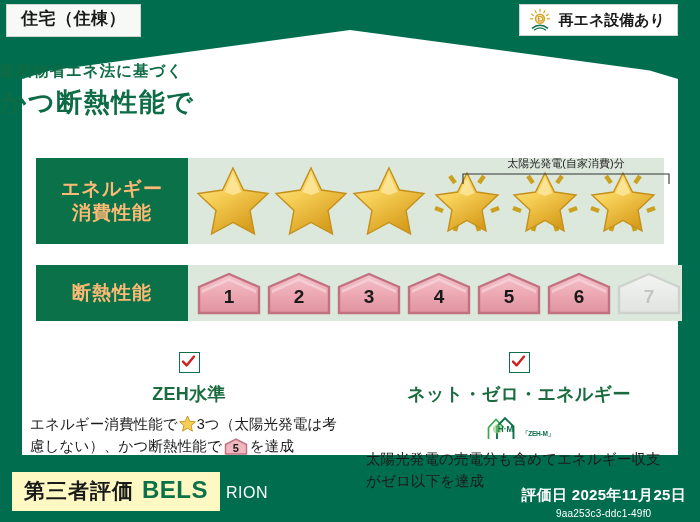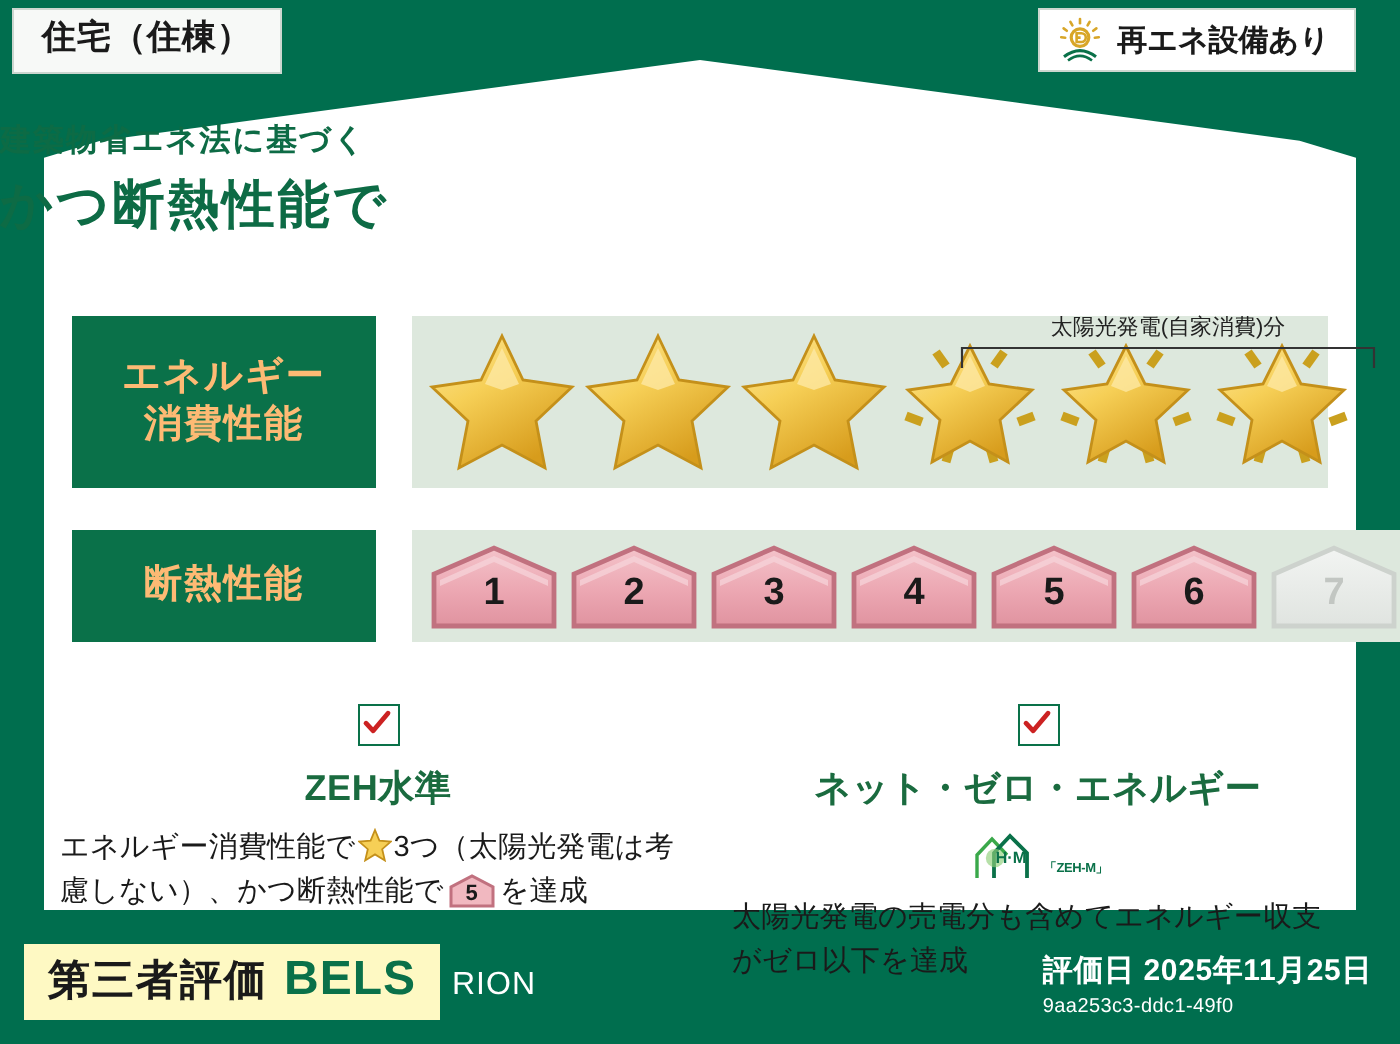--- a/index.html
+++ b/index.html
@@ -75,21 +75,21 @@
 
   .row-label{
     background:#0a7149;color:#fdba74;
     width:152px;flex:none;
     display:flex;flex-direction:column;align-items:center;justify-content:center;
     font-size:19px;font-weight:bold;letter-spacing:1px;line-height:1.28;
   }
   #row-insul .row-label{font-size:19px;}
   .row-body{
     flex:1;background:#dde8dd;position:relative;
-    display:flex;align-items:center;margin-left:18px;
+    display:flex;align-items:center;
   }
 
   
   #stars-wrap{
     position:absolute;left:0;top:0;width:100%;height:100%;
     display:flex;align-items:center;justify-content:flex-start;
     padding-left:6px;
   }
   .star-cell{width:78px;height:78px;position:relative;flex:none;}
   .star-cell svg{position:absolute;left:0;top:0;width:78px;height:78px;}
@@ -167,21 +167,21 @@
     padding:4px 12px 6px 12px;
     display:flex;align-items:baseline;gap:8px;
   }
   #bels-jp{font-size:21px;font-weight:bold;color:#1a1a1a;letter-spacing:1px;}
   #bels-en{font-size:24px;font-weight:bold;color:#0a7149;letter-spacing:0.5px;}
   #rion-text{
     position:absolute;left:226px;top:24px;
     font-size:16px;color:#ffffff;font-weight:normal;letter-spacing:0.5px;
   }
   #eval-block{
-    position:absolute;right:14px;top:16px;text-align:left;color:#ffffff;
+    position:absolute;right:14px;top:26px;text-align:center;color:#ffffff;
   }
   #eval-date{font-size:15px;font-weight:bold;letter-spacing:0.3px;}
   #eval-id{font-size:10px;margin-top:3px;letter-spacing:0.2px;}
 </style>
 </head>
 <body>
 
 <div id="label-root">
 
   <div id="inner-panel"></div>

